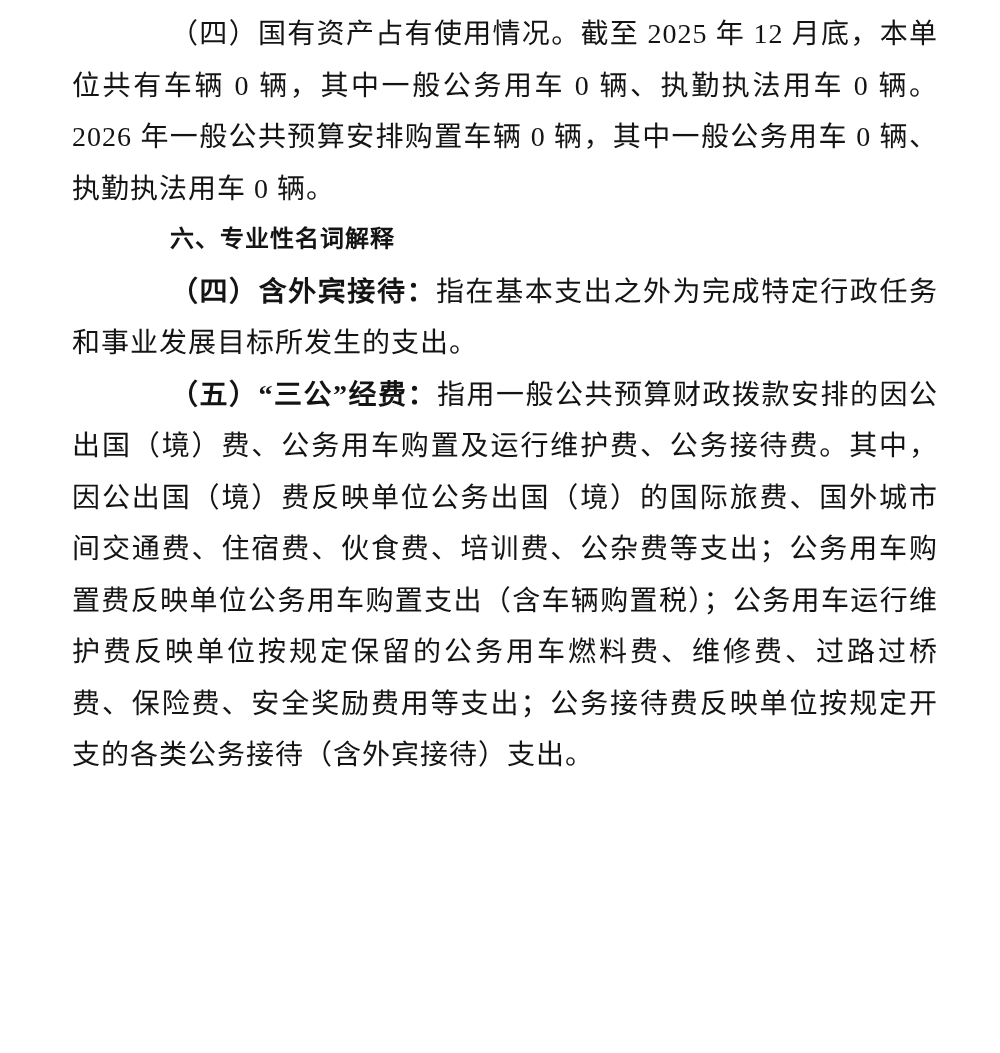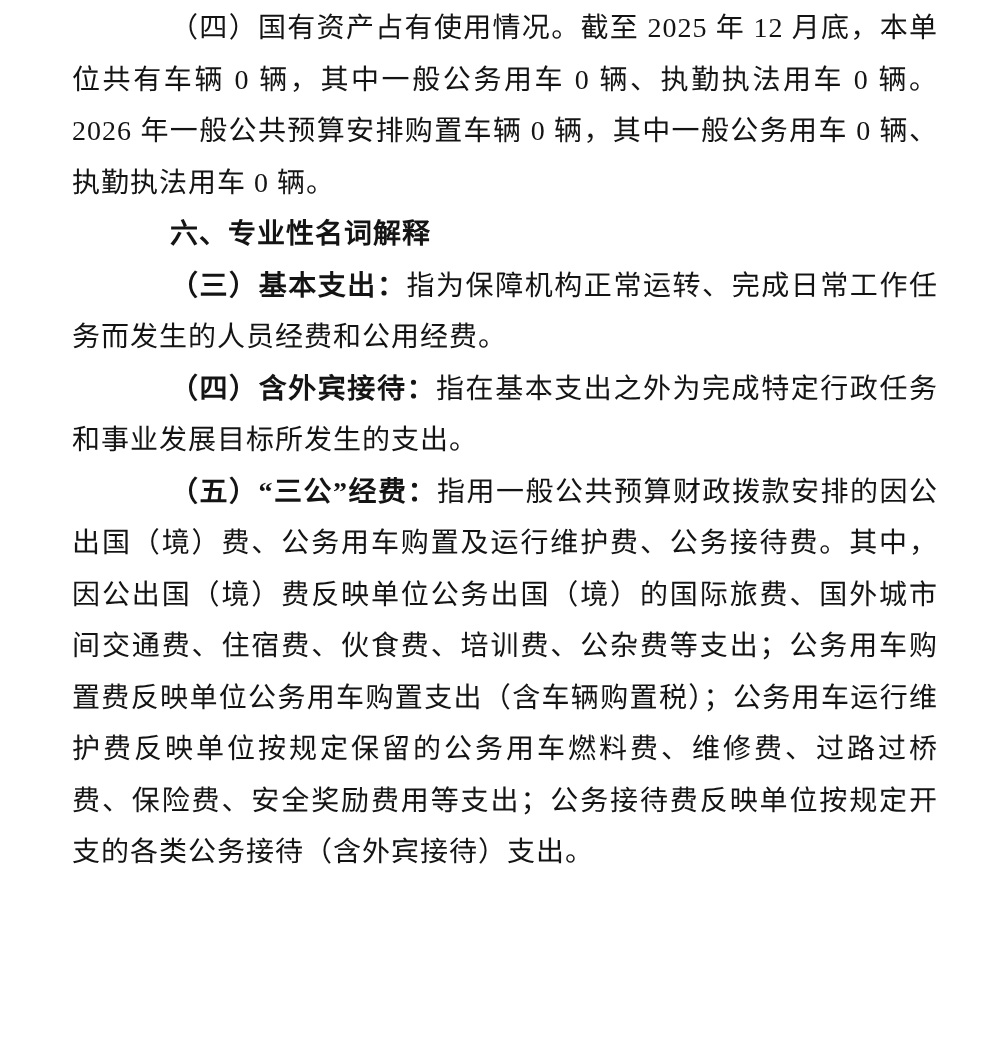--- a/index.html
+++ b/index.html
@@ -9,58 +9,57 @@
   }
   body {
     width: 1000px;
     height: 1053px;
     overflow: hidden;
   }
   .page {
     box-sizing: border-box;
     width: 1000px;
     height: 984px;
-    padding: 2px 62px 0 72px;
+    padding: 8px 62px 0 72px;
     background: #ffffff;
     color: #141414;
     font-family: "Liberation Serif", "DejaVu Serif", serif;
     font-size: 28px;
     line-height: 51.5px;
     text-align: justify;
     text-justify: inter-ideograph;
     letter-spacing: 1px;
   }
   .para {
     margin: 0;
     padding: 0;
     text-indent: 98px;
   }
   .heading {
     margin: 0;
     padding: 0;
     text-indent: 98px;
-    font-family: Liberation Sans, sans-serif;
+    font-family: Liberation Serif, serif;
     font-weight: bold;
-    font-size: 28px;
+    font-size: 24px;
     line-height: 51.5px;
   }
   .lead {
     font-weight: bold;
   }
 </style>
 </head>
 <body>
 
 <div class="page">
 
   <p class="para"><span>（四）国有资产占有使用情况。截至 2025 年 12 月底，本单位共有车辆 0 辆，其中一般公务用车 0 辆、执勤执法用车 0 辆。2026 年一般公共预算安排购置车辆 0 辆，其中一般公务用车 0 辆、执勤执法用车 0 辆。</span></p>
 
   <h2 class="heading">六、专业性名词解释</h2>
 
 
 
-  <p class="para"><span class="lead">（三）基本支出：</span><span>指为保障机构正常运转、完成日常工作任务而发生的人员经费和公用经费。</span></p>
 
   <p class="para"><span class="lead">（四）含外宾接待：</span><span>指在基本支出之外为完成特定行政任务和事业发展目标所发生的支出。</span></p>
 
   <p class="para"><span class="lead">（五）“三公”经费：</span><span>指用一般公共预算财政拨款安排的因公出国（境）费、公务用车购置及运行维护费、公务接待费。其中，因公出国（境）费反映单位公务出国（境）的国际旅费、国外城市间交通费、住宿费、伙食费、培训费、公杂费等支出；公务用车购置费反映单位公务用车购置支出（含车辆购置税）；公务用车运行维护费反映单位按规定保留的公务用车燃料费、维修费、过路过桥费、保险费、安全奖励费用等支出；公务接待费反映单位按规定开支的各类公务接待（含外宾接待）支出。</span></p>
 
 </div>
 
 </body></html>

